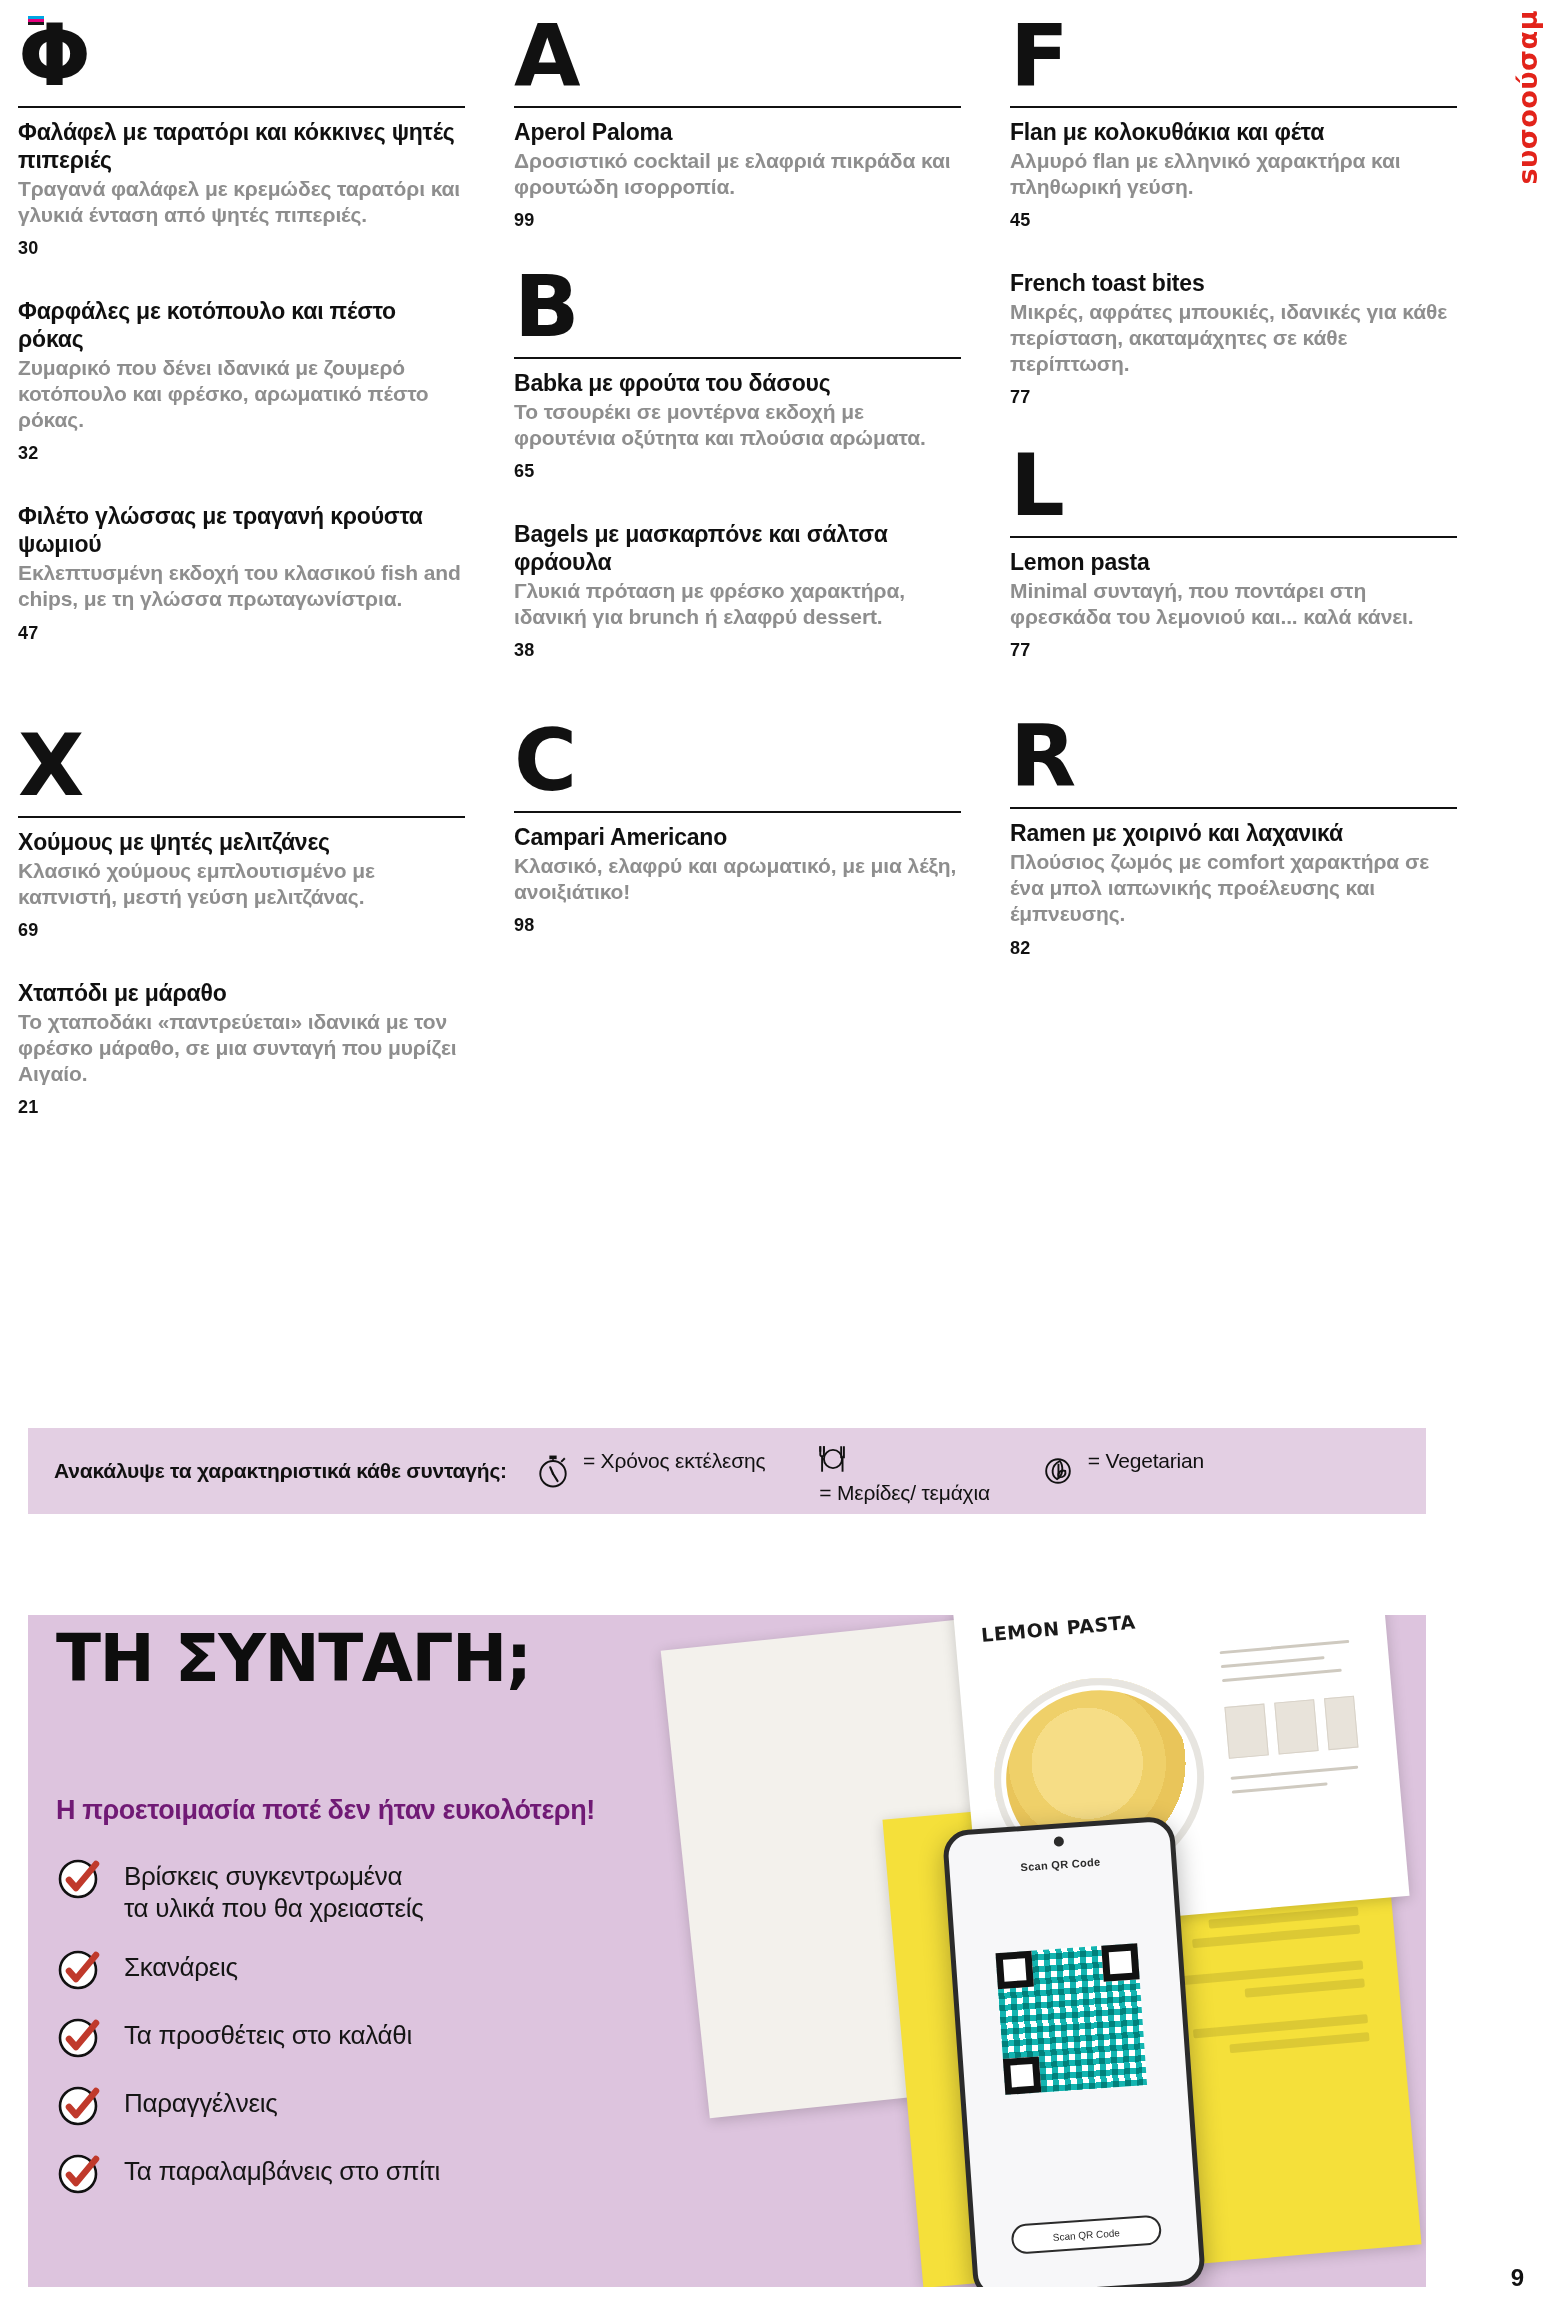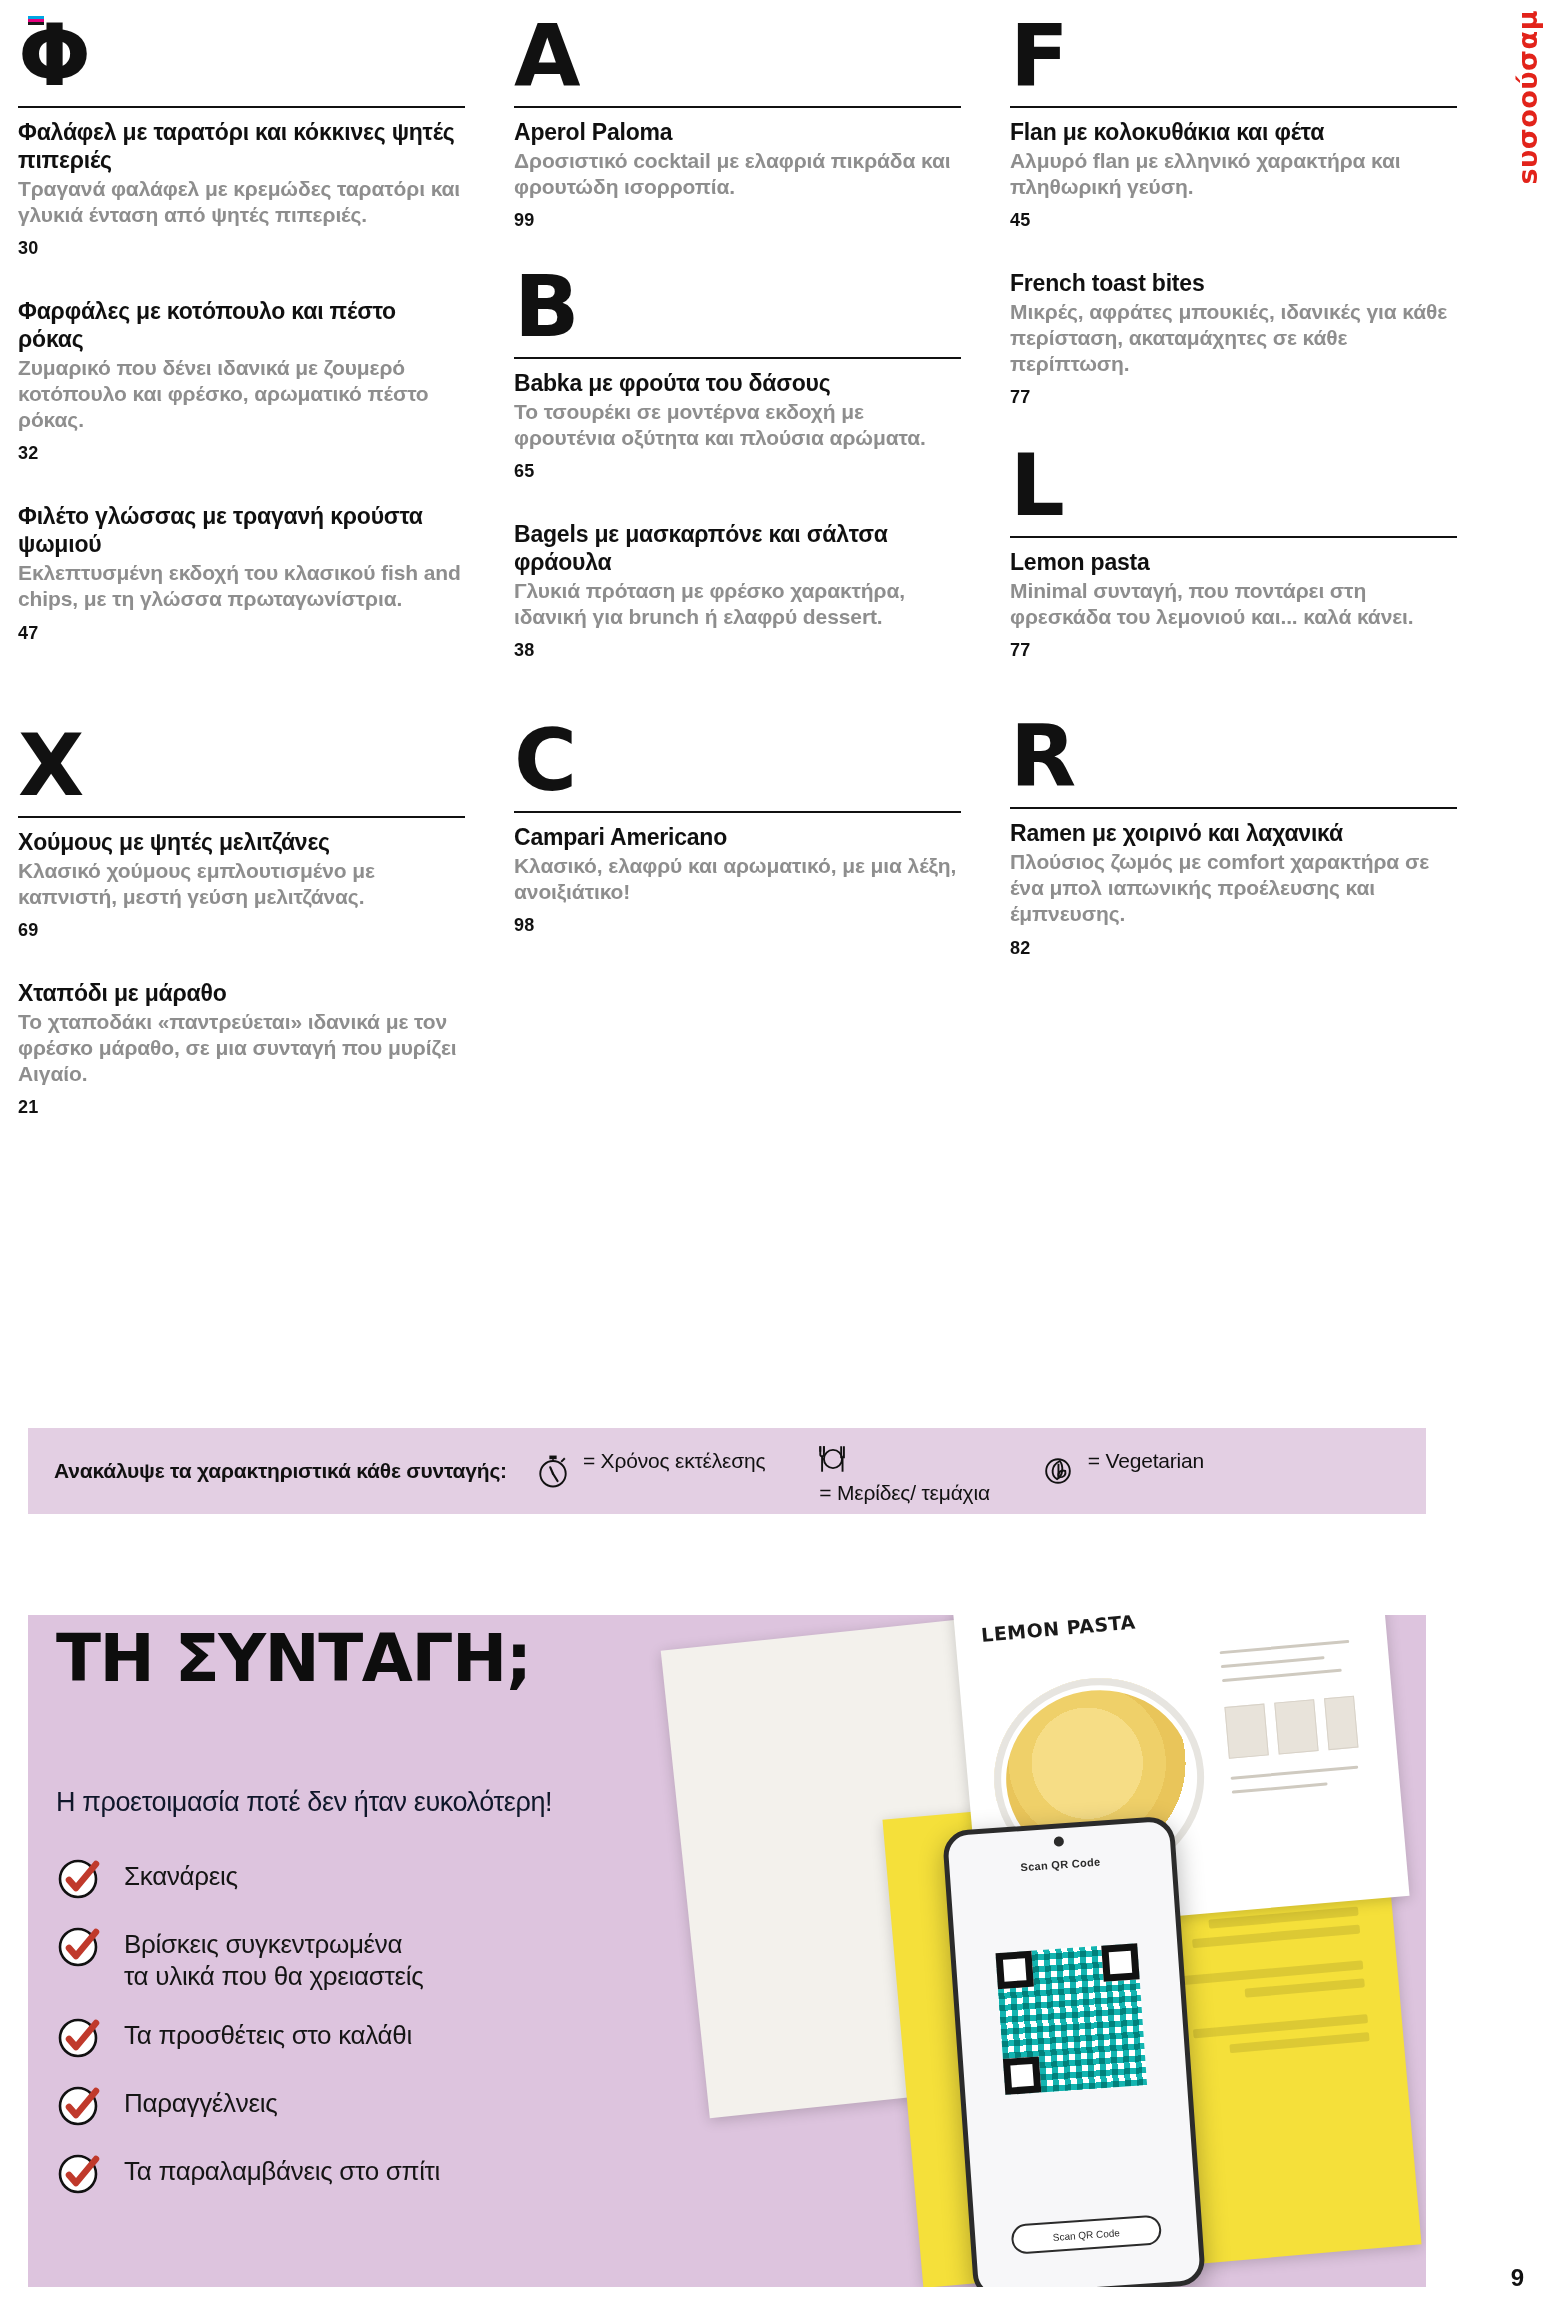--- a/index.html
+++ b/index.html
@@ -156,25 +156,25 @@
     font-size: 66px;
     font-weight: 800;
     line-height: 1.05;
     letter-spacing: -1.5px;
     color: #0d0d0d;
     text-transform: uppercase;
     z-index: 4;
   }
   .promo-sub {
     position: absolute;
-    left: 28px; top: 172px;
+    left: 28px; top: 180px;
     font-size: 27px;
-    font-weight: 400;
+    font-weight: 700;
     letter-spacing: -0.4px;
-    color: #0f172a;
+    color: #701a75;
     z-index: 4;
   }
   .promo-steps {
     position: absolute;
     left: 28px; top: 242px;
     z-index: 4;
     width: 640px;
   }
   .step {
     display: flex;
@@ -550,32 +550,32 @@
     <div class="promo-sub">Η προετοιμασία ποτέ δεν ήταν ευκολότερη!</div>
 
     <div class="promo-steps">
       <div class="step">
         <span class="step-check">
           <svg viewBox="0 0 46 46" width="46" height="46" fill="none">
             <circle cx="22" cy="24" r="18" fill="#ffffff" stroke="#111111" stroke-width="2.6"></circle>
             <path d="M13 25 l7 8 l20 -24" stroke="#c0392b" stroke-width="6.5" stroke-linecap="round" stroke-linejoin="round" fill="none"></path>
           </svg>
         </span>
-        <span class="step-label">Σκανάρεις</span>
+        <span class="step-label" style="white-space:pre-line">Βρίσκεις συγκεντρωμένα
+τα υλικά που θα χρειαστείς</span>
       </div>
 
       <div class="step">
         <span class="step-check">
           <svg viewBox="0 0 46 46" width="46" height="46" fill="none">
             <circle cx="22" cy="24" r="18" fill="#ffffff" stroke="#111111" stroke-width="2.6"></circle>
             <path d="M13 25 l7 8 l20 -24" stroke="#c0392b" stroke-width="6.5" stroke-linecap="round" stroke-linejoin="round" fill="none"></path>
           </svg>
         </span>
-        <span class="step-label" style="white-space:pre-line">Βρίσκεις συγκεντρωμένα
-τα υλικά που θα χρειαστείς</span>
+        <span class="step-label">Σκανάρεις</span>
       </div>
 
       <div class="step">
         <span class="step-check">
           <svg viewBox="0 0 46 46" width="46" height="46" fill="none">
             <circle cx="22" cy="24" r="18" fill="#ffffff" stroke="#111111" stroke-width="2.6"></circle>
             <path d="M13 25 l7 8 l20 -24" stroke="#c0392b" stroke-width="6.5" stroke-linecap="round" stroke-linejoin="round" fill="none"></path>
           </svg>
         </span>
         <span class="step-label">Τα προσθέτεις στο καλάθι</span>

